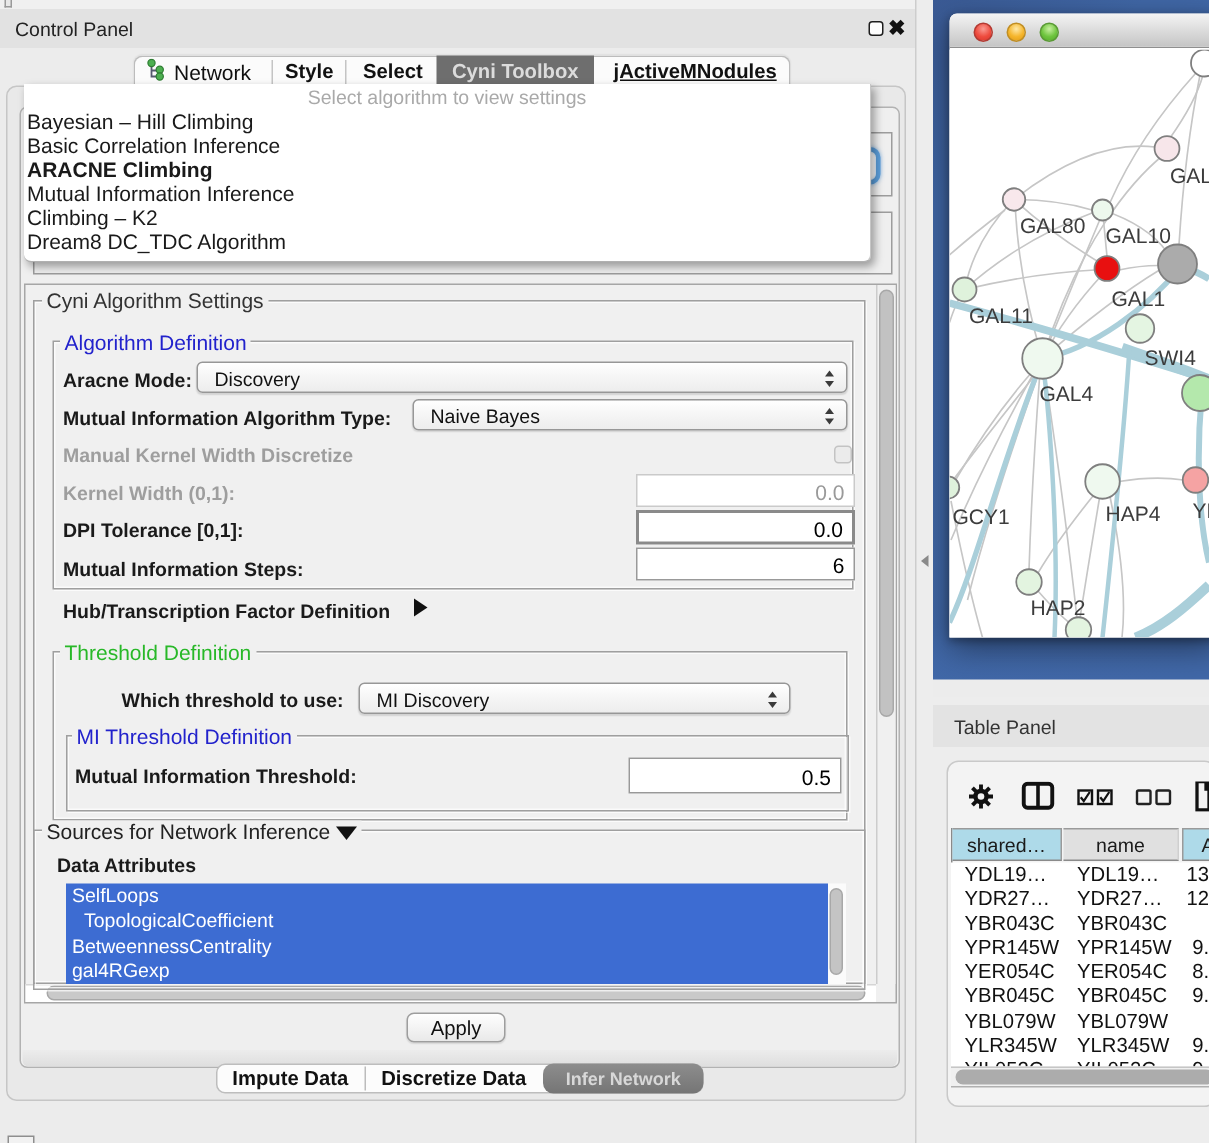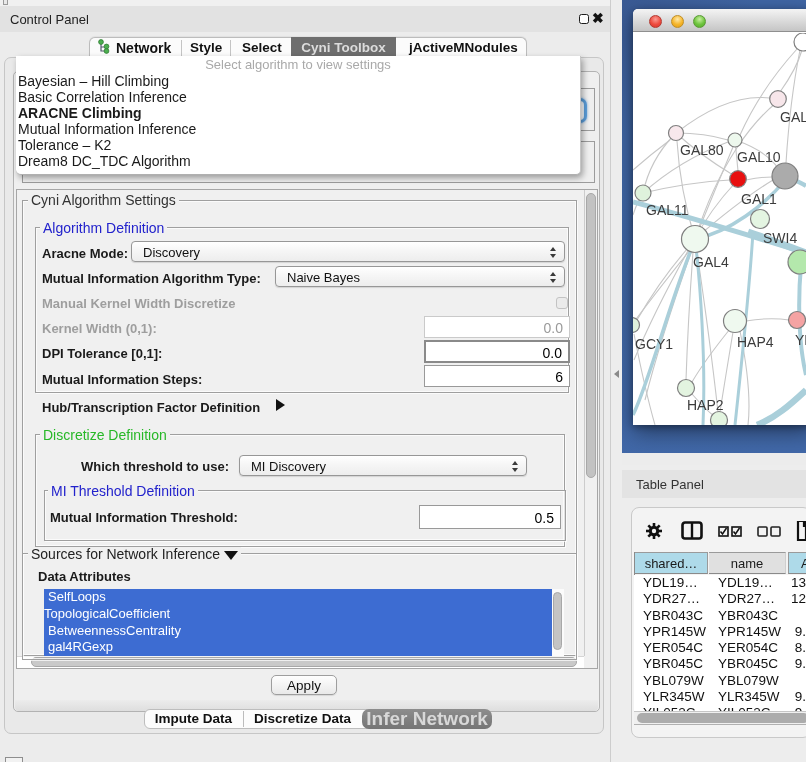--- a/index.html
+++ b/index.html
@@ -28,25 +28,25 @@
     <div class="abs" style="left:10px;top:6px;font-size:13px;color:#222;">Control Panel</div>
     <div class="abs" style="left:579px;top:8px;width:10px;height:10px;border:1.5px solid #1d1d1d;border-radius:2.5px;background:#fdfdfd;"></div>
     <div class="abs" style="left:592px;top:4px;font-size:14px;font-weight:bold;color:#111;">✖</div>
   </div>
 
   <div class="abs" style="left:4px;top:57px;width:600px;height:677px;background:#e9e9e9;border:1px solid #c6c6c6;border-radius:7px;"></div>
 
   <div class="abs" style="left:89px;top:37px;width:438px;height:21px;background:#fbfbfb;border:1px solid #bcbcbc;border-bottom:none;border-radius:6px 6px 0 0;box-shadow:0 -1px 1px rgba(0,0,0,.05);"></div>
   <div class="abs" style="left:181px;top:40px;width:1px;height:16px;background:#c4c4c4;"></div>
   <div class="abs" style="left:230px;top:40px;width:1px;height:16px;background:#c4c4c4;"></div>
-  <div class="abs" style="left:116px;top:40px;font-size:14px;font-weight:700;color:#111;">Network</div>
+  <div class="abs" style="left:116px;top:40px;font-size:14px;font-weight:400;color:#111;">Network</div>
   <div class="abs" style="left:190px;top:40px;font-size:13.5px;font-weight:600;color:#111;">Style</div>
   <div class="abs" style="left:242px;top:40px;font-size:13.5px;font-weight:600;color:#111;">Select</div>
   <div class="abs" style="left:291px;top:37px;width:105px;height:21px;background:#6e6e6e;color:#dcdcdc;text-align:center;font-size:13.5px;font-weight:600;line-height:21px;">Cyni Toolbox</div>
-  <div class="abs" style="left:409px;top:40px;font-size:13.5px;font-weight:600;color:#111;">jActiveMNodules</div>
+  <div class="abs" style="left:409px;top:40px;font-size:13.5px;font-weight:600;color:#111;text-decoration:underline;">jActiveMNodules</div>
 
   <svg class="abs" style="left:98px;top:39px;" width="12" height="15" viewBox="0 0 12 15">
     <path d="M3 4 L3 12 L8 12 M3 8 L7 8" stroke="#555a6e" stroke-width="1.2" fill="none"></path>
     <circle cx="3" cy="3" r="2.4" fill="#4caf50" stroke="#2e7d32" stroke-width="0.8"></circle>
     <circle cx="8.5" cy="7.5" r="2.4" fill="#4caf50" stroke="#2e7d32" stroke-width="0.8"></circle>
     <circle cx="8.5" cy="12" r="2.4" fill="#4caf50" stroke="#2e7d32" stroke-width="0.8"></circle>
   </svg>
 
   <div class="abs" style="left:13px;top:71px;width:587px;height:641px;background:#efefef;border:1px solid #b2b2b2;border-radius:5px;"></div>
 
@@ -89,67 +89,67 @@
   <div class="lbl" style="left:42px;top:346px;">DPI Tolerance [0,1]:</div>
   <div class="field" style="left:424px;top:340px;width:146px;height:23px;border:2px solid #8a8a8a;color:#000;padding:3px 6px 0 0;">0.0</div>
 
   <div class="lbl" style="left:42px;top:372px;">Mutual Information Steps:</div>
   <div class="field" style="left:424px;top:365px;width:146px;height:22px;border:1px solid #999;color:#000;padding:3px 6px 0 0;">6</div>
 
   <div class="lbl" style="left:42px;top:400px;">Hub/Transcription Factor Definition</div>
   <div class="abs" style="left:276px;top:399px;width:0;height:0;border-top:6px solid transparent;border-bottom:6px solid transparent;border-left:9px solid #111;"></div>
 
   <div class="etched abs" style="left:35px;top:434px;width:530px;height:113px;"></div>
-  <div class="glabel" style="left:40px;top:428px;color:#28b828;">Discretize Definition</div>
+  <div class="glabel" style="left:40px;top:428px;color:#28b828;">Threshold Definition</div>
 
   <div class="lbl" style="left:81px;top:459px;">Which threshold to use:</div>
   <div class="combo" style="left:239px;top:455px;width:288px;">
       <span class="ct">MI Discovery</span>
       <span class="ar"></span>
     </div>
 
   <div class="etched abs" style="left:44px;top:490px;width:522px;height:51px;"></div>
   <div class="glabel" style="left:48px;top:484px;color:#2222cc;">MI Threshold Definition</div>
 
   <div class="lbl" style="left:50px;top:510px;">Mutual Information Threshold:</div>
   <div class="field" style="left:419px;top:505px;width:142px;height:24px;border:1px solid #999;color:#000;padding:4px 6px 0 0;">0.5</div>
 
   <div class="etched abs" style="left:22px;top:553px;width:555px;height:107px;"></div>
   <div class="glabel" style="left:28px;top:547px;color:#222;">Sources for Network Inference <span style="display:inline-block;width:0;height:0;border-left:7px solid transparent;border-right:7px solid transparent;border-top:9px solid #111;vertical-align:-1px;"></span></div>
 
   <div class="lbl" style="left:38px;top:569px;">Data Attributes</div>
 
   <div class="abs" style="left:44px;top:589px;width:508px;height:67px;background:#3d6cd2;overflow:hidden;">
     <div style="height:16.8px;color:#fff;font-size:13px;padding-left:4px;line-height:16.8px;">SelfLoops</div>
-    <div style="height:16.8px;color:#fff;font-size:13px;padding-left:0;line-height:16.8px;">TopologicalCoefficient</div>
+    <div style="height:16.8px;color:#fff;font-size:13px;padding-left:12px;line-height:16.8px;">TopologicalCoefficient</div>
     <div style="height:16.8px;color:#fff;font-size:13px;padding-left:4px;line-height:16.8px;">BetweennessCentrality</div>
     <div style="height:16.8px;color:#fff;font-size:13px;padding-left:4px;line-height:16.8px;">gal4RGexp</div>
   </div>
   <div class="abs" style="left:552px;top:589px;width:12px;height:67px;background:#fbfbfb;"></div>
   <div class="abs" style="left:553px;top:592px;width:9px;height:58px;background:#c4c4c4;border:1px solid #a8a8a8;border-radius:5px;"></div>
 
   <div class="abs" style="left:15px;top:700px;width:583px;height:11px;background:linear-gradient(#ececec,#dedede);border-radius:0 0 4px 4px;"></div>
 
   <div class="abs" style="left:271px;top:675px;width:66px;height:20px;border:1px solid #9e9e9e;border-radius:5px;background:linear-gradient(#fefefe,#e9e9e9);text-align:center;line-height:19px;font-size:13.5px;color:#111;box-shadow:0 1px 1px rgba(0,0,0,.1);">Apply</div>
 
   <div class="abs" style="left:144px;top:709px;width:325px;height:20px;background:#fcfcfc;border:1px solid #bdbdbd;border-radius:6px;"></div>
   <div class="abs" style="left:243px;top:711px;width:1px;height:16px;background:#bcbcbc;"></div>
   <div class="abs" style="left:144px;top:709px;width:99px;height:20px;text-align:center;line-height:20px;font-size:13.5px;font-weight:600;color:#111;">Impute Data</div>
   <div class="abs" style="left:243px;top:709px;width:119px;height:20px;text-align:center;line-height:20px;font-size:13.5px;font-weight:600;color:#111;">Discretize Data</div>
-  <div class="abs" style="left:362px;top:709px;width:130px;height:20px;background:linear-gradient(#8d8d8d,#757575);border-radius:7px;text-align:center;line-height:20px;font-size:19px;font-weight:600;color:#d8d8d8;">Infer Network</div>
+  <div class="abs" style="left:362px;top:709px;width:107px;height:20px;background:linear-gradient(#8d8d8d,#757575);border-radius:7px;text-align:center;line-height:20px;font-size:12px;font-weight:600;color:#d8d8d8;">Infer Network</div>
 
   <div class="abs" style="left:5px;top:757px;width:18px;height:18px;border:1px solid #8e8e8e;background:#f2f2f2;"></div>
 
   <div class="abs" style="left:16px;top:56px;width:565px;height:119px;background:#ffffff;border-radius:0 0 5px 5px;border-bottom:1px solid #b0b0b0;border-right:1px solid #c6c6c6;box-shadow:2px 3px 6px rgba(0,0,0,.35);z-index:50;">
     <div style="height:18px;text-align:center;color:#a9a9a9;font-size:13px;line-height:17px;">Select algorithm to view settings</div>
     <div style="height:16px;font-size:14px;line-height:15px;padding-left:2px;">Bayesian – Hill Climbing</div>
     <div style="height:16px;font-size:14px;line-height:15px;padding-left:2px;">Basic Correlation Inference</div>
     <div style="height:16px;font-size:14px;line-height:15px;padding-left:2px;font-weight:bold;">ARACNE Climbing</div>
     <div style="height:16px;font-size:14px;line-height:15px;padding-left:2px;">Mutual Information Inference</div>
-    <div style="height:16px;font-size:14px;line-height:15px;padding-left:2px;">Tolerance – K2</div>
+    <div style="height:16px;font-size:14px;line-height:15px;padding-left:2px;">Climbing – K2</div>
     <div style="height:16px;font-size:14px;line-height:15px;padding-left:2px;">Dream8 DC_TDC Algorithm</div>
   </div>
 </div>
 
 <div class="abs" style="left:610px;top:0;width:12px;height:762px;background:#ededed;border-left:1px solid #cdcdcd;"></div>
 <div class="abs" style="left:614px;top:370px;width:0;height:0;border-top:4px solid transparent;border-bottom:4px solid transparent;border-right:5px solid #8a8a8a;"></div>
 
 <div class="abs" style="left:622px;top:0;width:184px;height:453px;background:linear-gradient(135deg,#3a5a94 0%,#4067a6 22%,#4168a8 100%);overflow:hidden;">
 
   <div class="abs" style="left:11px;top:9px;width:180px;height:416px;border-radius:5px 0 0 0;box-shadow:0 7px 22px rgba(0,0,0,.45), 0 2px 6px rgba(0,0,0,.3);background:#fff;">

